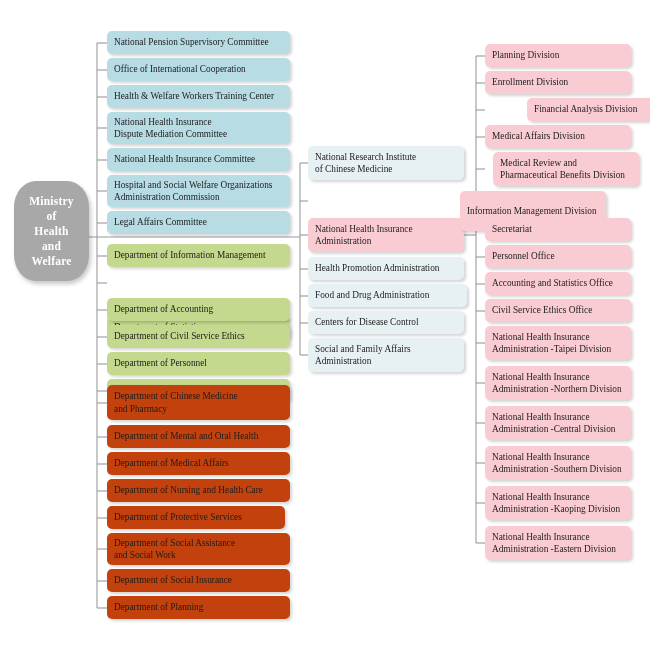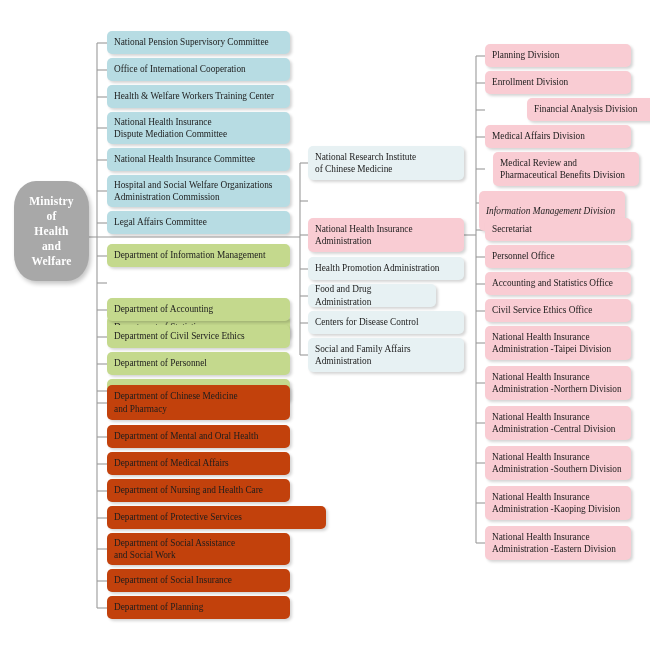--- a/index.html
+++ b/index.html
@@ -145,42 +145,42 @@
       <div class="node green" style="left: 107px; top: 271px; width: 183px; height: 23px; margin-top: 45px;">Department of Statistics</div>
       <div class="node green" style="left: 107px; top: 298px; width: 183px; height: 23px;">Department of Accounting</div>
       <div class="node green" style="left: 107px; top: 325px; width: 183px; height: 23px;">Department of Civil Service Ethics</div>
       <div class="node green" style="left: 107px; top: 352px; width: 183px; height: 23px;">Department of Personnel</div>
       <div class="node green" style="left: 107px; top: 379px; width: 183px; height: 23px;">Department of Secretarial Affairs</div>
       <div class="node purple" style="left: 107px; top: 385px; width: 183px; height: 35px;">Department of Chinese Medicine
 and Pharmacy</div>
       <div class="node purple" style="left: 107px; top: 425px; width: 183px; height: 23px;">Department of Mental and Oral Health</div>
       <div class="node purple" style="left: 107px; top: 452px; width: 183px; height: 23px;">Department of Medical Affairs</div>
       <div class="node purple" style="left: 107px; top: 479px; width: 183px; height: 23px;">Department of Nursing and Health Care</div>
-      <div class="node purple" style="left: 107px; top: 506px; width: 219px; height: 23px;">Department of Protective Services</div>
+      <div class="node purple" style="left: 107px; top: 506px; width: 178px; height: 23px;">Department of Protective Services</div>
       <div class="node purple" style="left: 107px; top: 533px; width: 183px; height: 32px;">Department of Social Assistance
 and Social Work</div>
       <div class="node purple" style="left: 107px; top: 569px; width: 183px; height: 23px;">Department of Social Insurance</div>
       <div class="node purple" style="left: 107px; top: 596px; width: 183px; height: 23px;">Department of Planning</div>
       <div class="node pale" style="left: 308px; top: 146px; width: 156px; height: 34px;">National Research Institute
 of Chinese Medicine</div>
       <div class="node dashed" style="left: 308px; top: 189px; width: 156px; height: 23px;">National Pension Bureau (Note)</div>
       <div class="node pink" style="left: 308px; top: 218px; width: 156px; height: 34px;">National Health Insurance
 Administration</div>
       <div class="node pale" style="left: 308px; top: 257px; width: 156px; height: 23px;">Health Promotion Administration</div>
-      <div class="node pale" style="left: 308px; top: 284px; width: 128px; height: 23px;">Food and Drug Administration</div>
+      <div class="node pale" style="left: 308px; top: 284px; width: 159px; height: 23px;">Food and Drug Administration</div>
       <div class="node pale" style="left: 308px; top: 311px; width: 156px; height: 23px;">Centers for Disease Control</div>
       <div class="node pale" style="left: 308px; top: 338px; width: 156px; height: 34px;">Social and Family Affairs
 Administration</div>
       <div class="node pink" style="left: 485px; top: 44px; width: 146px; height: 23px;">Planning Division</div>
       <div class="node pink" style="left: 485px; top: 71px; width: 146px; height: 23px;">Enrollment Division</div>
       <div class="node pink" style="left: 485px; top: 98px; width: 146px; height: 23px; margin-left: 42px;">Financial Analysis Division</div>
       <div class="node pink" style="left: 485px; top: 125px; width: 146px; height: 23px;">Medical Affairs Division</div>
       <div class="node pink" style="left: 493px; top: 152px; width: 146px; height: 34px;">Medical Review and
 Pharmaceutical Benefits Division</div>
-      <div class="node pink" style="left: 479px; top: 191px; width: 146px; height: 40px; font-style: italic;">Information Management Division</div>
+      <div class="node pink" style="left: 460px; top: 191px; width: 146px; height: 40px;">Information Management Division</div>
       <div class="node pink" style="left: 485px; top: 218px; width: 146px; height: 23px;">Secretariat</div>
       <div class="node pink" style="left: 485px; top: 245px; width: 146px; height: 23px;">Personnel Office</div>
       <div class="node pink" style="left: 485px; top: 272px; width: 146px; height: 23px;">Accounting and Statistics Office</div>
       <div class="node pink" style="left: 485px; top: 299px; width: 146px; height: 23px;">Civil Service Ethics Office</div>
       <div class="node pink" style="left: 485px; top: 326px; width: 146px; height: 34px;">National Health Insurance
 Administration -Taipei Division</div>
       <div class="node pink" style="left: 485px; top: 366px; width: 146px; height: 34px;">National Health Insurance
 Administration -Northern Division</div>
       <div class="node pink" style="left: 485px; top: 406px; width: 146px; height: 34px;">National Health Insurance
 Administration -Central Division</div>

